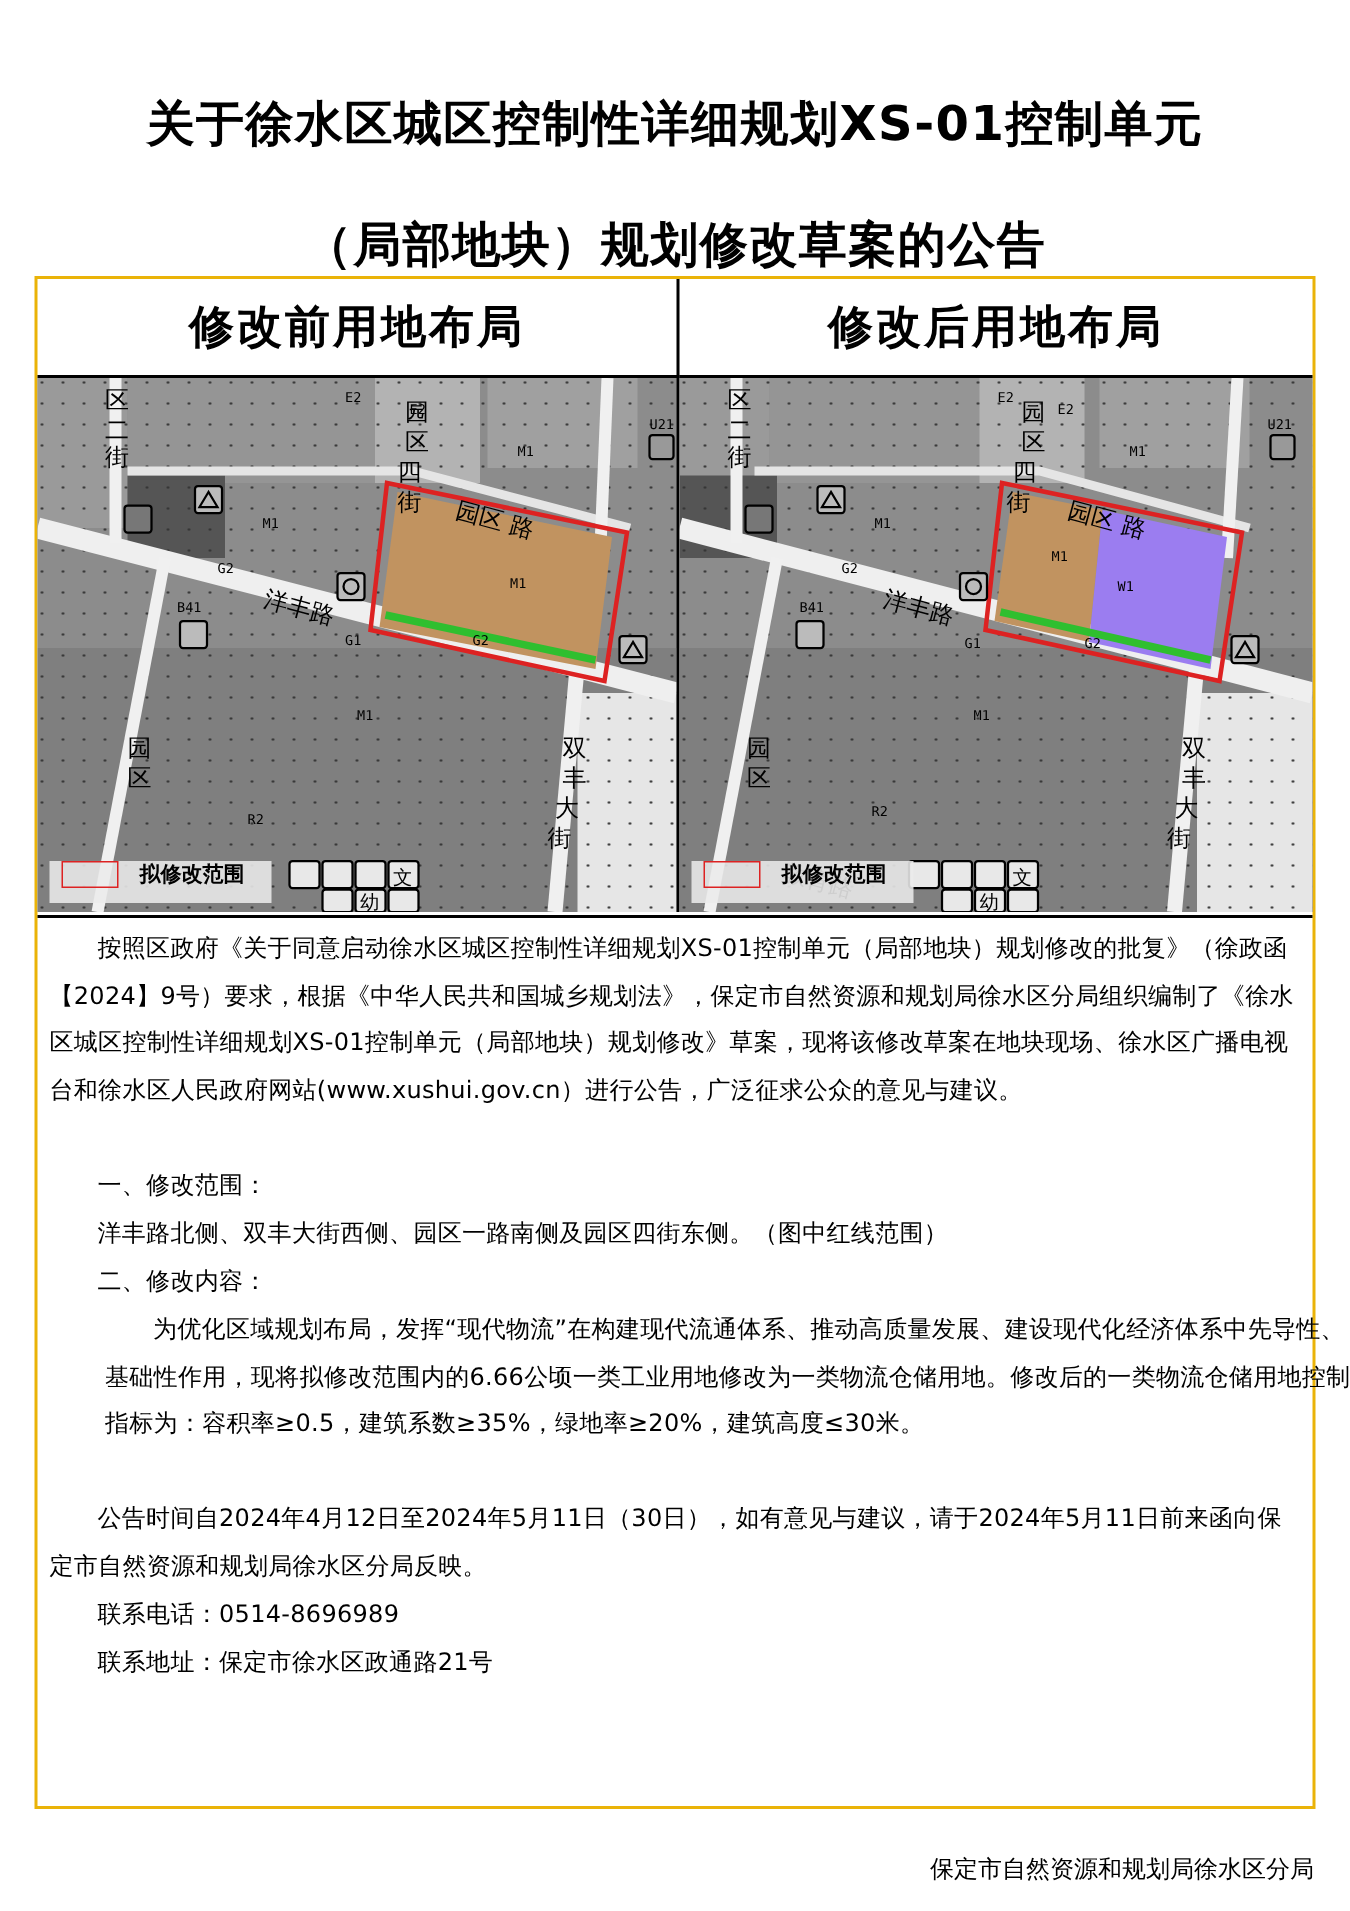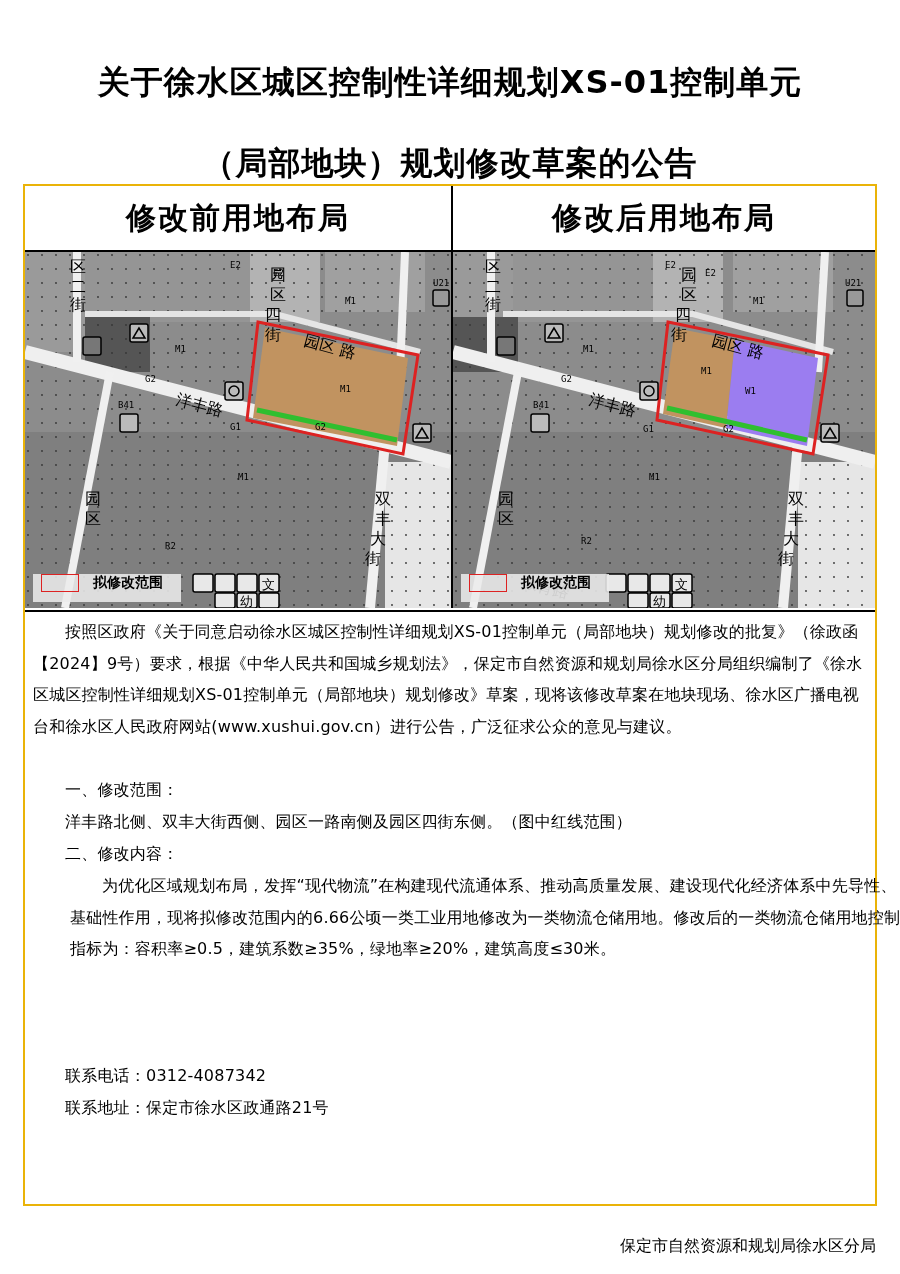--- a/index.html
+++ b/index.html
@@ -223,18 +223,19 @@
       <span class="lbl">拟修改范围</span>
     </div>
   </div>
 
   <div class="text-area">
     <div class="p ind" style="top:4px;">按照区政府《关于同意启动徐水区城区控制性详细规划XS-01控制单元（局部地块）规划修改的批复》（徐政函【2024】9号）要求，根据《中华人民共和国城乡规划法》，保定市自然资源和规划局徐水区分局组织编制了《徐水区城区控制性详细规划XS-01控制单元（局部地块）规划修改》草案，现将该修改草案在地块现场、徐水区广播电视台和徐水区人民政府网站(www.xushui.gov.cn）进行公告，广泛征求公众的意见与建议。</div>
     <div class="p ind" style="top:194px;">洋丰路北侧、双丰大街西侧、园区一路南侧及园区四街东侧。（图中红线范围）</div>
     <div class="p ind" style="top:162px;">一、修改范围：</div>
     <div class="p ind" style="top:226px;">二、修改内容：</div>
     <div class="p ind" style="top:258px;margin-left:37px;">为优化区域规划布局，发挥“现代物流”在构建现代流通体系、推动高质量发展、建设现代化经济体系中先导性、基础性作用，现将拟修改范围内的6.66公顷一类工业用地修改为一类物流仓储用地。修改后的一类物流仓储用地控制指标为：容积率≥0.5，建筑系数≥35%，绿地率≥20%，建筑高度≤30米。</div>
-    <div class="p ind" style="top:448px;">联系电话：0312-4087342</div>
+    <div class="p ind" style="top:384px;">公告时间自2024年4月12日至2024年5月11日（30日），如有意见与建议，请于2024年5月11日前来函向保定市自然资源和规划局徐水区分局反映。</div>
+    <div class="p ind" style="top:448px;">联系电话：0514-8696989</div>
     <div class="p ind" style="top:480px;">联系地址：保定市徐水区政通路21号</div>
   </div>
 </div>
 
 <div class="sign">保定市自然资源和规划局徐水区分局</div>
 
 </body></html>

